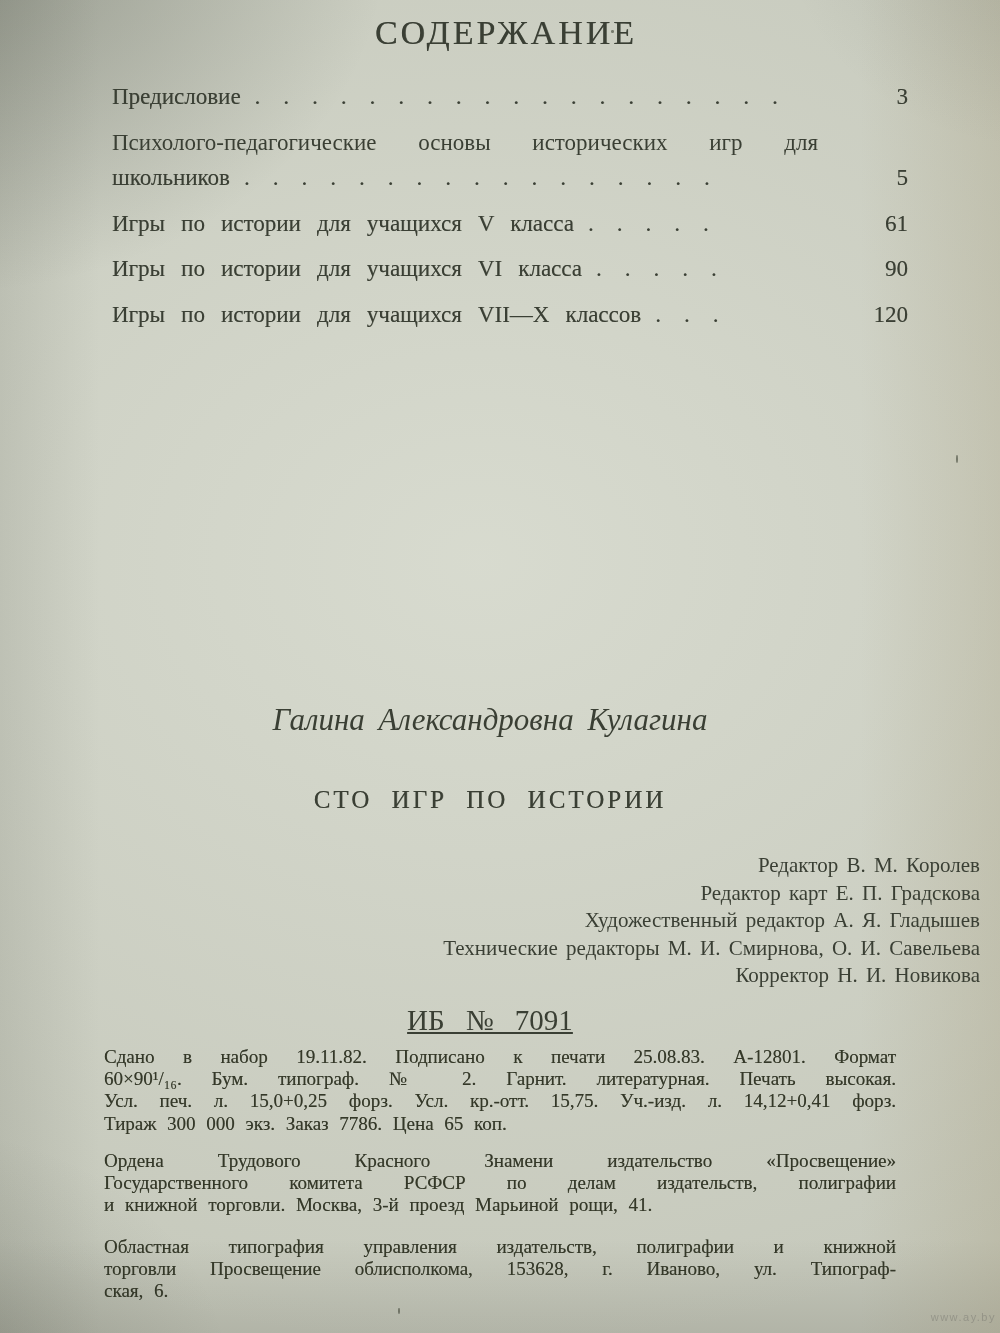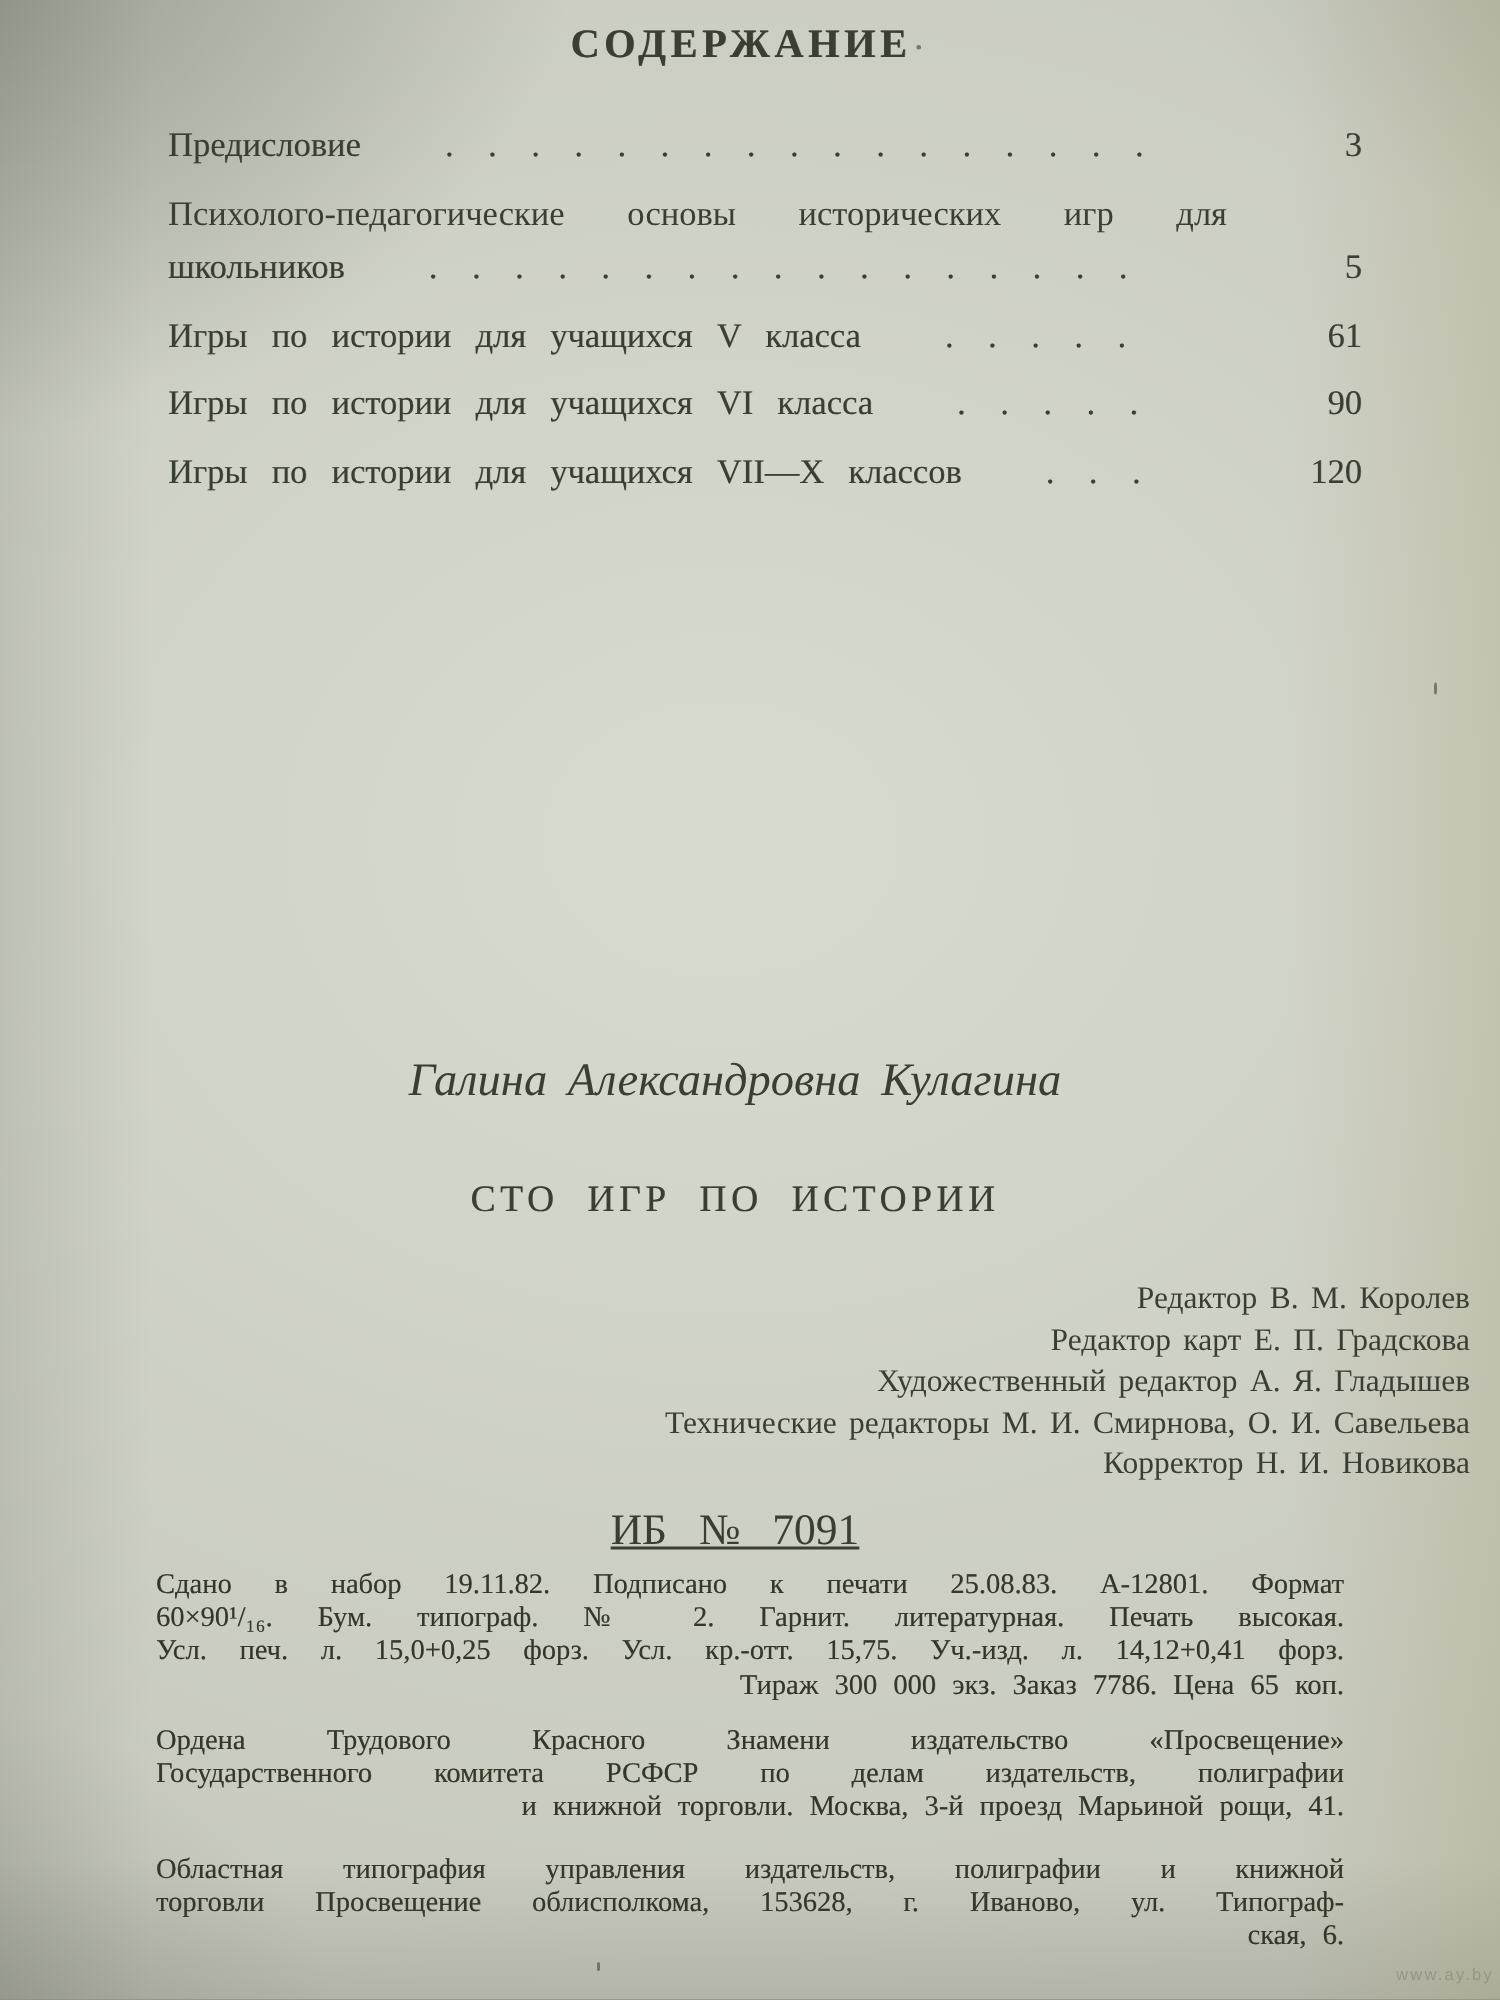--- a/index.html
+++ b/index.html
@@ -14,42 +14,41 @@
       radial-gradient(720px 560px at -6% -4%, rgba(55,60,50,0.38), rgba(55,60,50,0) 62%),
       radial-gradient(520px 430px at -8% 104%, rgba(60,65,55,0.22), rgba(60,65,55,0) 60%),
       radial-gradient(430px 380px at 104% -6%, rgba(80,82,70,0.16), rgba(80,82,70,0) 60%),
       linear-gradient(to left, rgba(150,135,95,0.20), rgba(150,135,95,0) 14%),
       linear-gradient(to top, rgba(85,85,72,0.18), rgba(85,85,72,0) 7%),
       linear-gradient(to right, rgba(85,88,76,0.14), rgba(85,88,76,0) 10%),
       radial-gradient(1400px 1100px at 48% 42%, rgba(223,226,215,0.70), rgba(223,226,215,0) 72%),
       #c6c9bc;
   }
   .toc-title {
-    position:absolute; top:14px; left:4px; width:980px;
+    position:absolute; top:14px; left:16px; width:980px;
     margin:0; text-align:center;
-    font-size:27px; font-weight:bold; letter-spacing:3px;
+    font-size:34px; font-weight:normal; letter-spacing:3px;
     text-shadow:0.3px 0.3px 0.4px rgba(50,55,45,0.55);
   }
   .toc { position:absolute; top:84px; left:112px; width:796px; font-size:23px; }
   .toc-row {
     position:absolute; left:0; right:0;
     display:flex; align-items:baseline;
     white-space:nowrap;
     text-shadow:0.3px 0.3px 0.4px rgba(50,55,45,0.45);
-    gap:42px;
   }
   .toc-row .lbl { flex:0 0 auto; word-spacing:0.45em; }
   .dots {
     flex:1 1 auto; overflow:hidden; white-space:nowrap;
     letter-spacing:23px; padding-left:14px; margin-right:4px;
   }
   .pnum { flex:0 0 auto; width:78px; text-align:right; }
   .wrapline { position:absolute; left:0; width:706px; }
   .jline { text-align:justify; text-align-last:justify; -moz-text-align-last:justify; }
-  .cline { text-align:right; }
+  .cline { text-align:left; }
 
   .centerblock { position:absolute; left:0; width:980px; text-align:center; }
   .author { top:702px; font-style:italic; font-size:31px; word-spacing:6px; }
   .book-title { top:786px; font-size:25px; font-weight:normal; letter-spacing:3px; word-spacing:10px;
                 text-shadow:0.3px 0.3px 0.4px rgba(45,50,40,0.55); }
   .staff { top:852px; font-size:21px;text-align:right; }
   .staff div { line-height:27.5px; word-spacing:3px; }
   .ib { top:1004px; font-size:29px; word-spacing:14px;text-decoration:underline; }
 
   .imprint {

